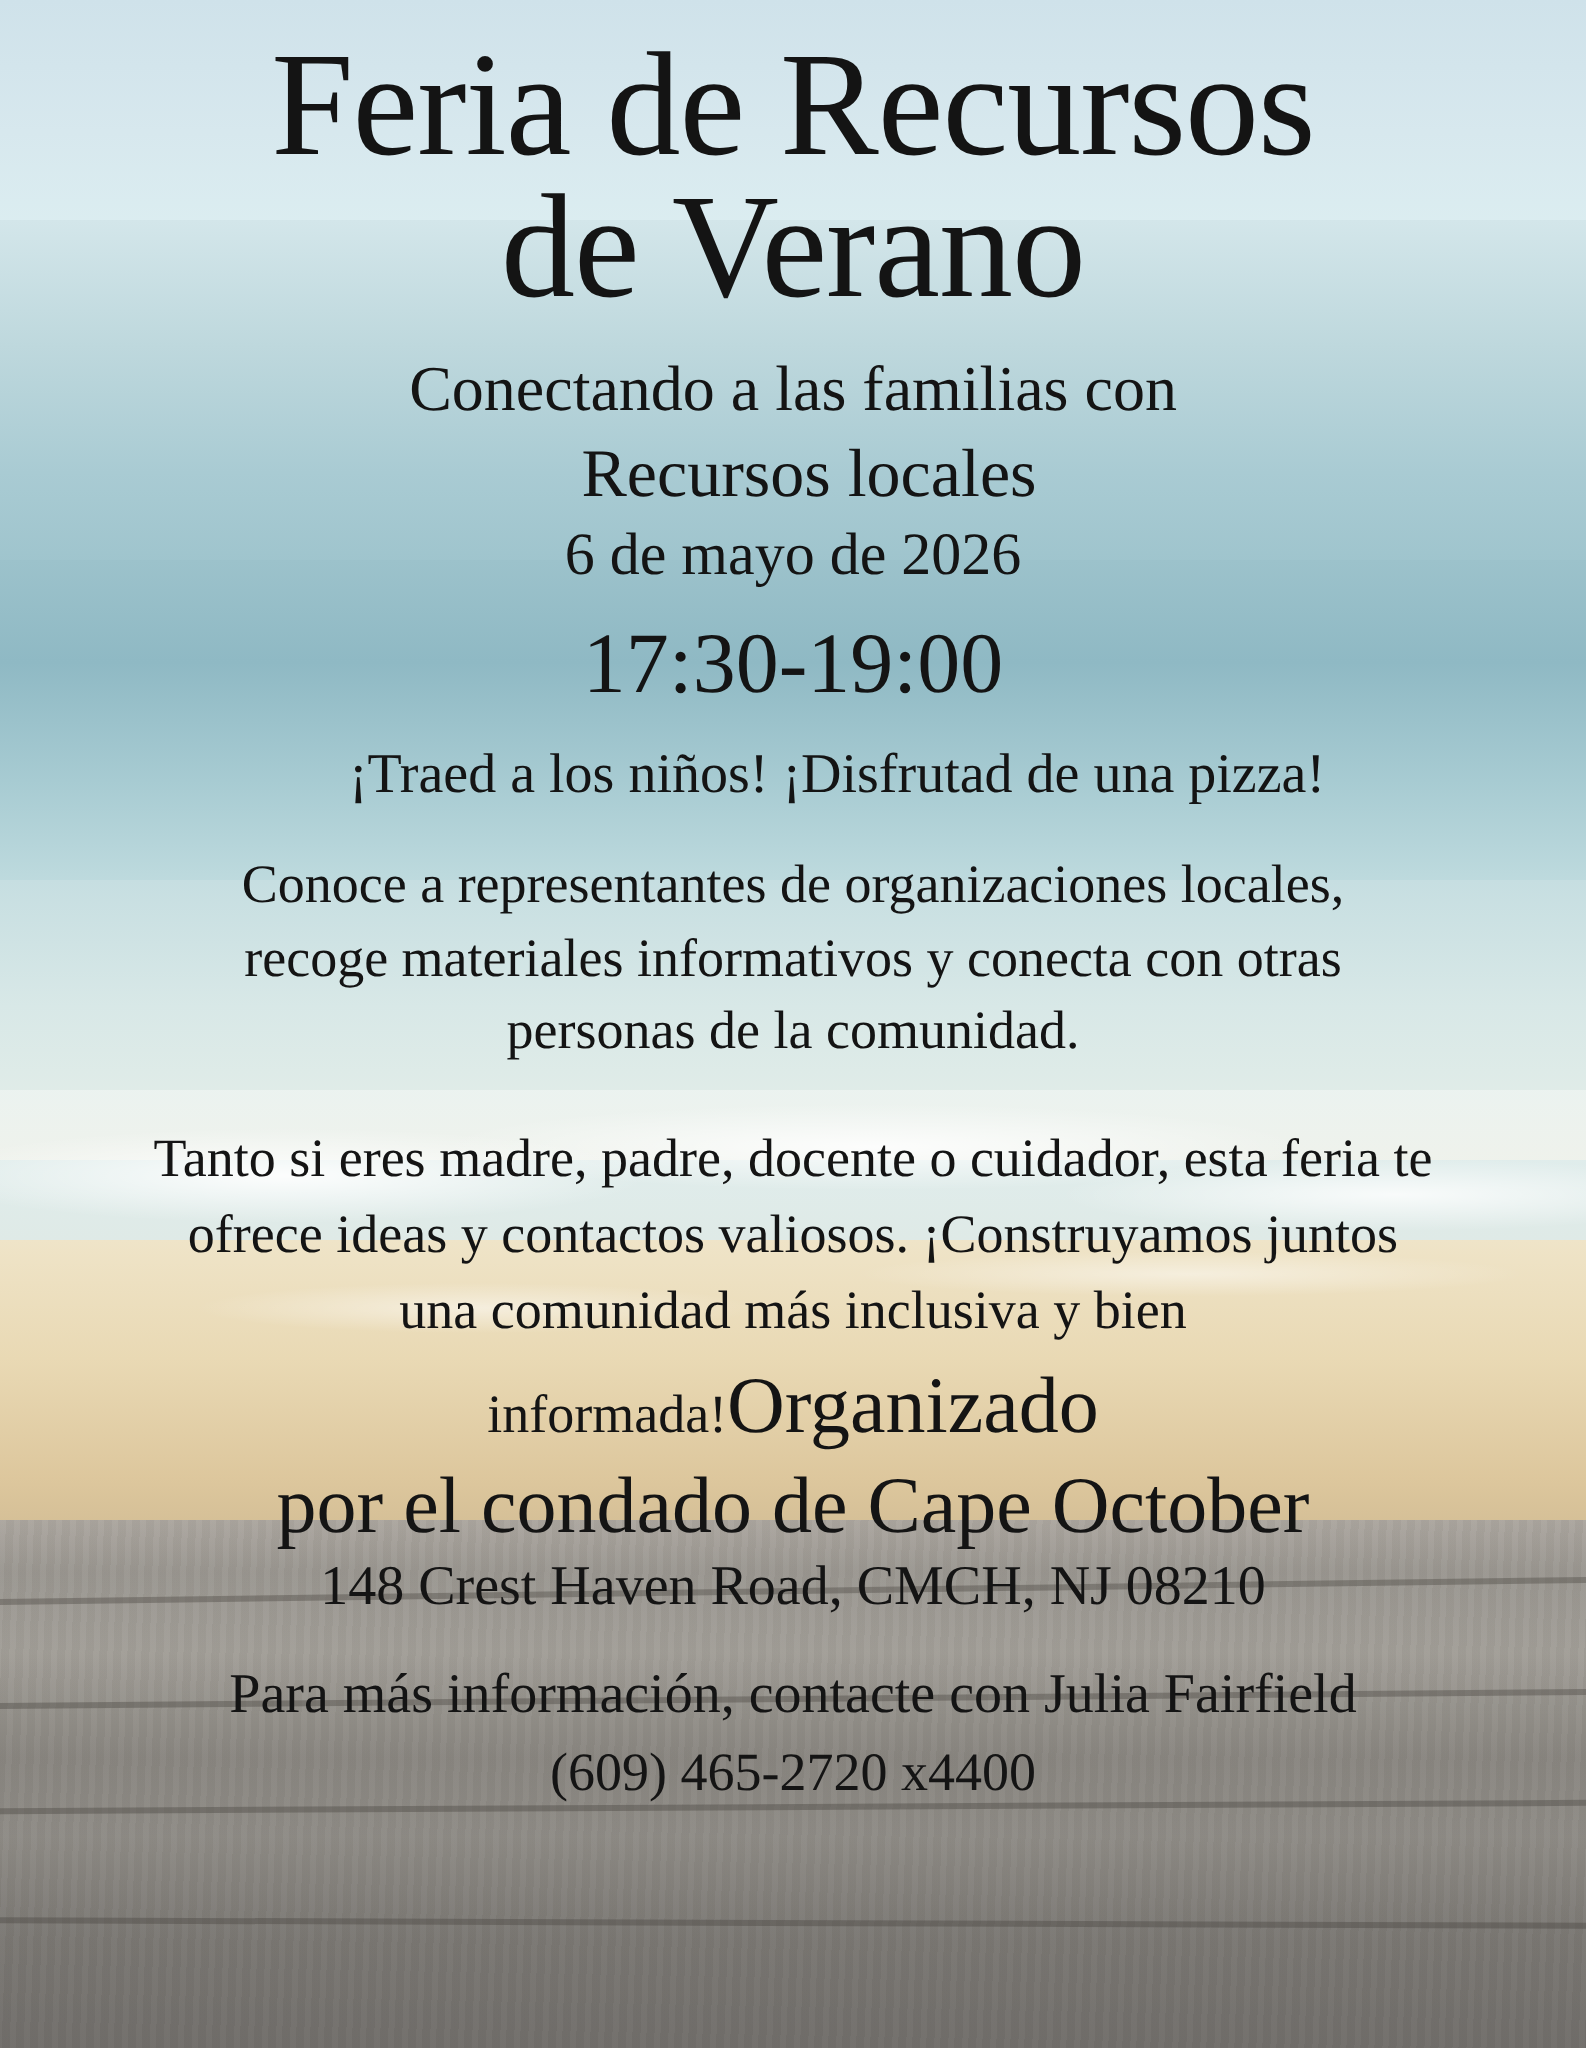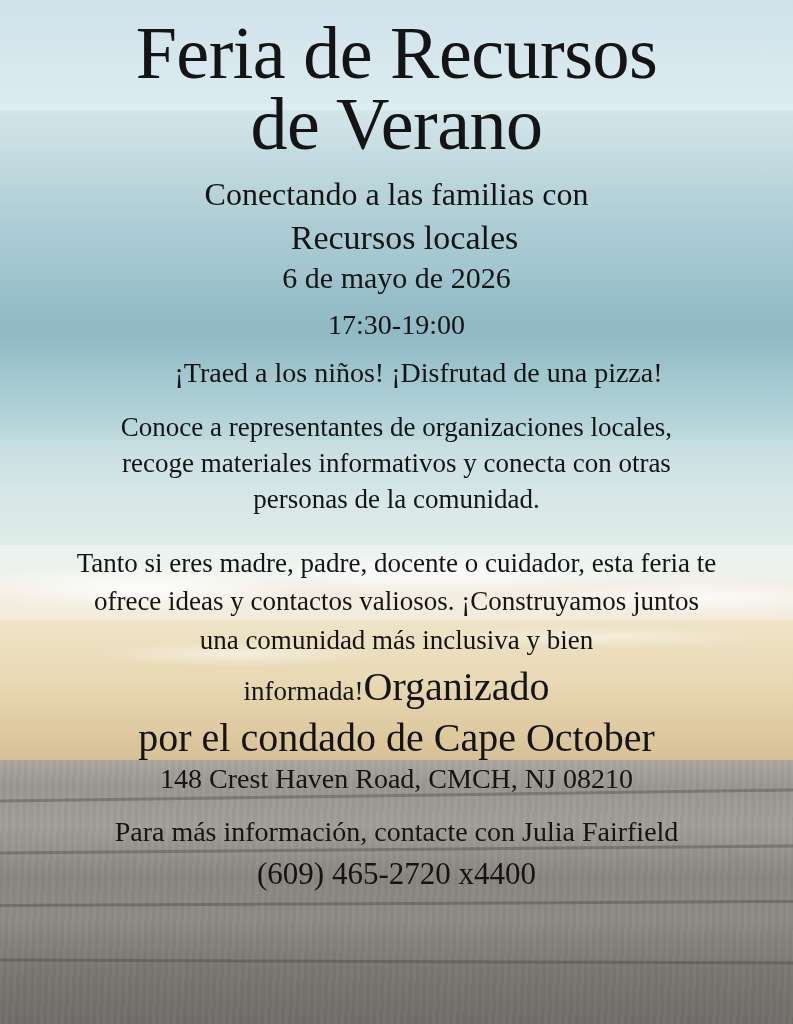--- a/index.html
+++ b/index.html
@@ -11,21 +11,21 @@
     height: 1024px;
     font-family: "Liberation Serif", serif;
     overflow: hidden;
   }
 
   .poster {
     position: relative;
     width: 793px;
     height: 1024px;
     overflow: hidden;
-    background: #fdba74;
+    background: #0ea5e9;
   }
 
   
   .bg {
     position: absolute;
     inset: 0;
     z-index: 0;
   }
   .bg .sky {
     position: absolute;
@@ -134,21 +134,21 @@
     line-height: 1.05;
     padding-left: 16px;
   }
   .date {
     margin: 6px 0 0 0;
     font-size: 30px;
     line-height: 1.1;
   }
   .time {
     margin: 16px 0 0 0;
-    font-size: 28px;
+    font-size: 43px;
     line-height: 1.05;
   }
   .kids {
     margin: 18px 0 0 0;
     font-size: 28px;
     line-height: 1.1;
     padding-left: 44px;
   }
   .body-1 {
     margin: 20px auto 12px auto;
@@ -181,21 +181,21 @@
     font-size: 28px;
     line-height: 1.1;
   }
   .contact {
     margin: 22px 0 0 0;
     font-size: 28px;
     line-height: 1.15;
   }
   .phone {
     margin: 8px 0 0 0;
-    font-size: 31px;
+    font-size: 27px;
     line-height: 1.1;
   }
 </style>
 </head>
 <body>
 
 <div class="poster">
 
   <div class="bg">
     <div class="sky"></div>

